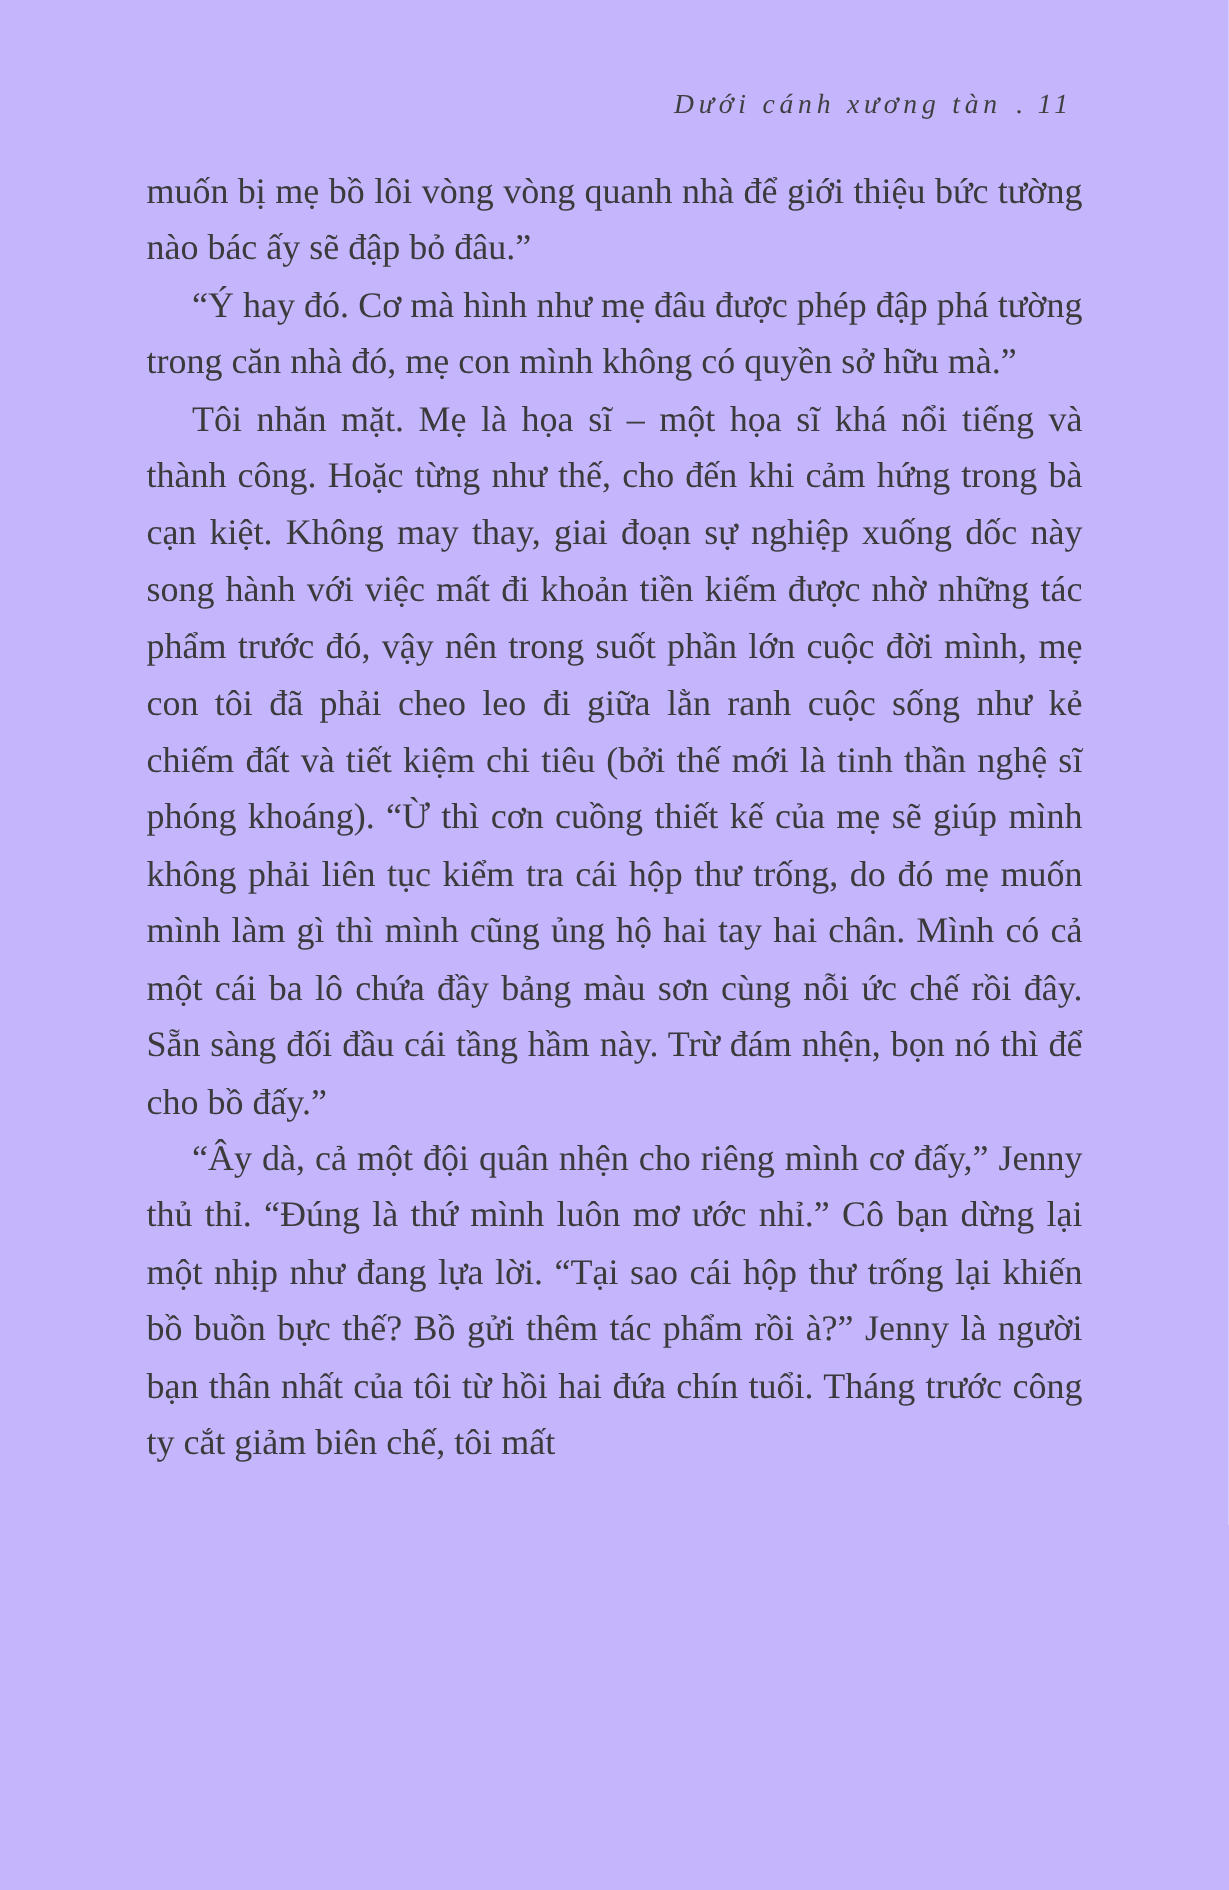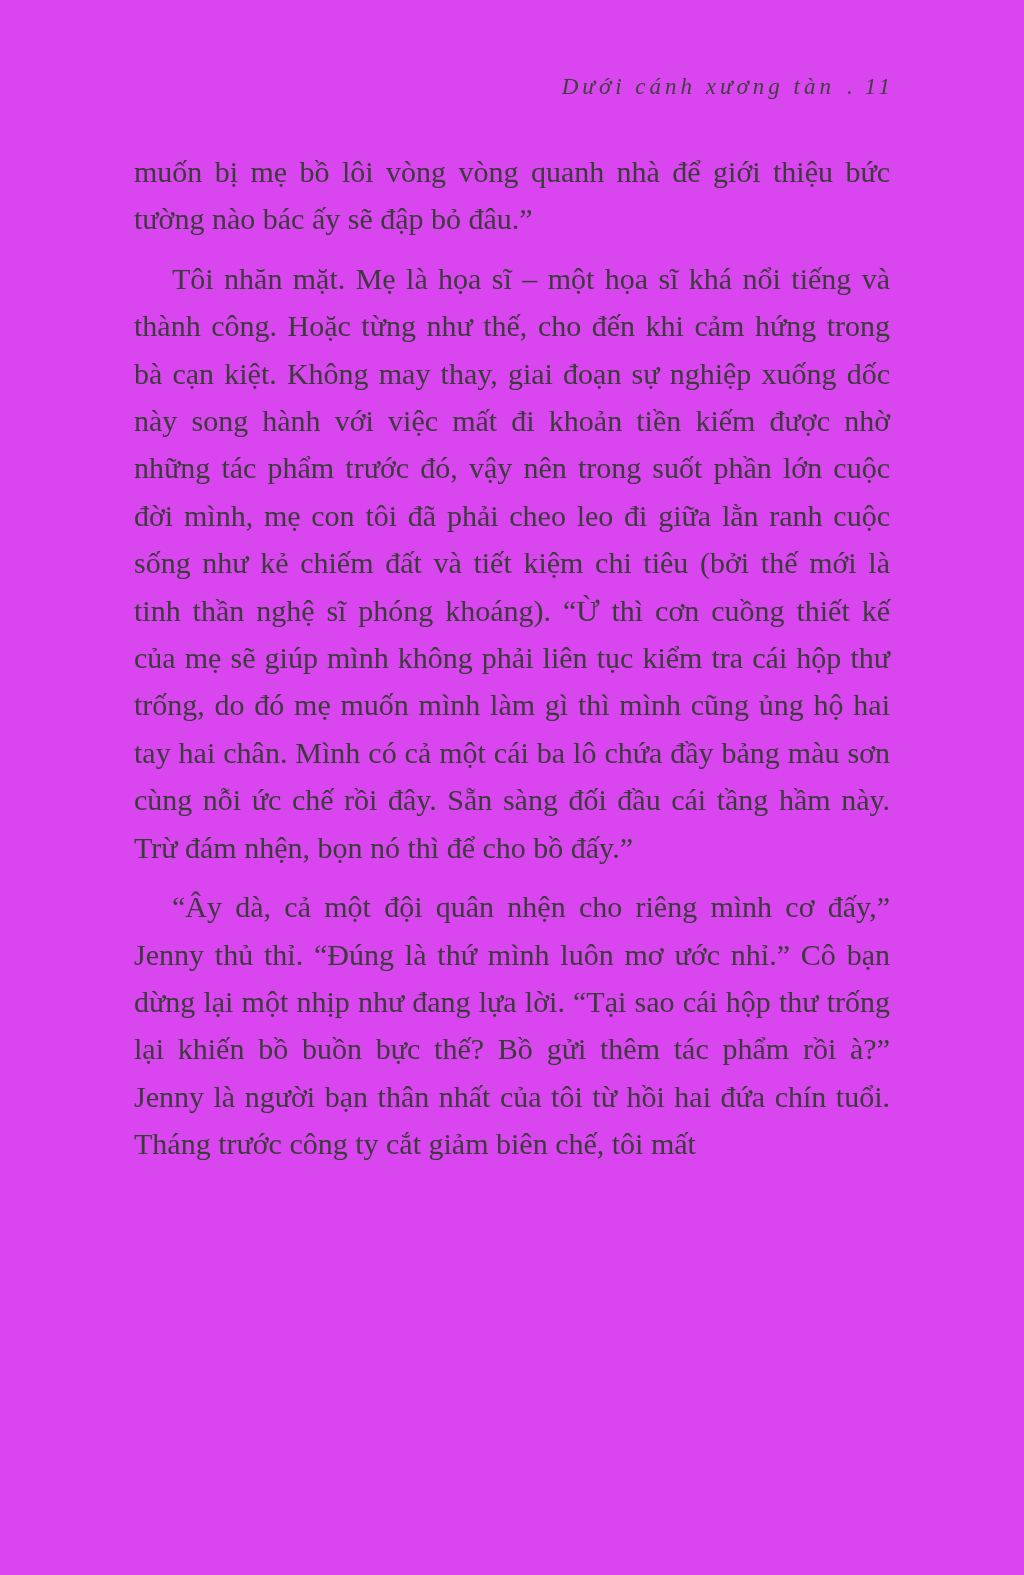--- a/index.html
+++ b/index.html
@@ -10,21 +10,21 @@
   body {
     width: 1024px;
     height: 1575px;
     font-family: "Liberation Serif", serif;
     color: #3b3b3b;
   }
   .page {
     position: relative;
     width: 1024px;
     height: 1575px;
-    background: #d946ef;
+    background: #c4b5fd;
     overflow: hidden;
   }
   .running-head {
     position: absolute;
     top: 74px;
     left: 0;
     right: 130px;
     text-align: right;
     font-style: italic;
     font-size: 23px;
@@ -41,36 +41,37 @@
     position: absolute;
     top: 136px;
     left: 122px;
     width: 780px;
     text-align: justify;
     font-size: 30px;
     line-height: 47.4px;
     color: #3b3b3b;
   }
   .para {
-    margin: 12px;
+    margin: 0;
     padding: 0;
     text-indent: 38px;
   }
   .para.no-indent {
     text-indent: 0;
   }
 </style>
 </head>
 <body>
 
 <div class="page">
 
   <div class="running-head">
     <span class="rh-title">Dưới cánh xương tàn</span><span class="rh-sep">.</span><span class="rh-page">11</span>
   </div>
 
   <div class="body-text">
     <p class="para no-indent">muốn bị mẹ bồ lôi vòng vòng quanh nhà để giới thiệu bức tường nào bác ấy sẽ đập bỏ đâu.”</p>
+    <p class="para">“Ý hay đó. Cơ mà hình như mẹ đâu được phép đập phá tường trong căn nhà đó, mẹ con mình không có quyền sở hữu mà.”</p>
     <p class="para">Tôi nhăn mặt. Mẹ là họa sĩ – một họa sĩ khá nổi tiếng và thành công. Hoặc từng như thế, cho đến khi cảm hứng trong bà cạn kiệt. Không may thay, giai đoạn sự nghiệp xuống dốc này song hành với việc mất đi khoản tiền kiếm được nhờ những tác phẩm trước đó, vậy nên trong suốt phần lớn cuộc đời mình, mẹ con tôi đã phải cheo leo đi giữa lằn ranh cuộc sống như kẻ chiếm đất và tiết kiệm chi tiêu (bởi thế mới là tinh thần nghệ sĩ phóng khoáng). “Ừ thì cơn cuồng thiết kế của mẹ sẽ giúp mình không phải liên tục kiểm tra cái hộp thư trống, do đó mẹ muốn mình làm gì thì mình cũng ủng hộ hai tay hai chân. Mình có cả một cái ba lô chứa đầy bảng màu sơn cùng nỗi ức chế rồi đây. Sẵn sàng đối đầu cái tầng hầm này. Trừ đám nhện, bọn nó thì để cho bồ đấy.”</p>
     <p class="para">“Ây dà, cả một đội quân nhện cho riêng mình cơ đấy,” Jenny thủ thỉ. “Đúng là thứ mình luôn mơ ước nhỉ.” Cô bạn dừng lại một nhịp như đang lựa lời. “Tại sao cái hộp thư trống lại khiến bồ buồn bực thế? Bồ gửi thêm tác phẩm rồi à?” Jenny là người bạn thân nhất của tôi từ hồi hai đứa chín tuổi. Tháng trước công ty cắt giảm biên chế, tôi mất</p>
   </div>
 
 </div>
 
 </body></html>

